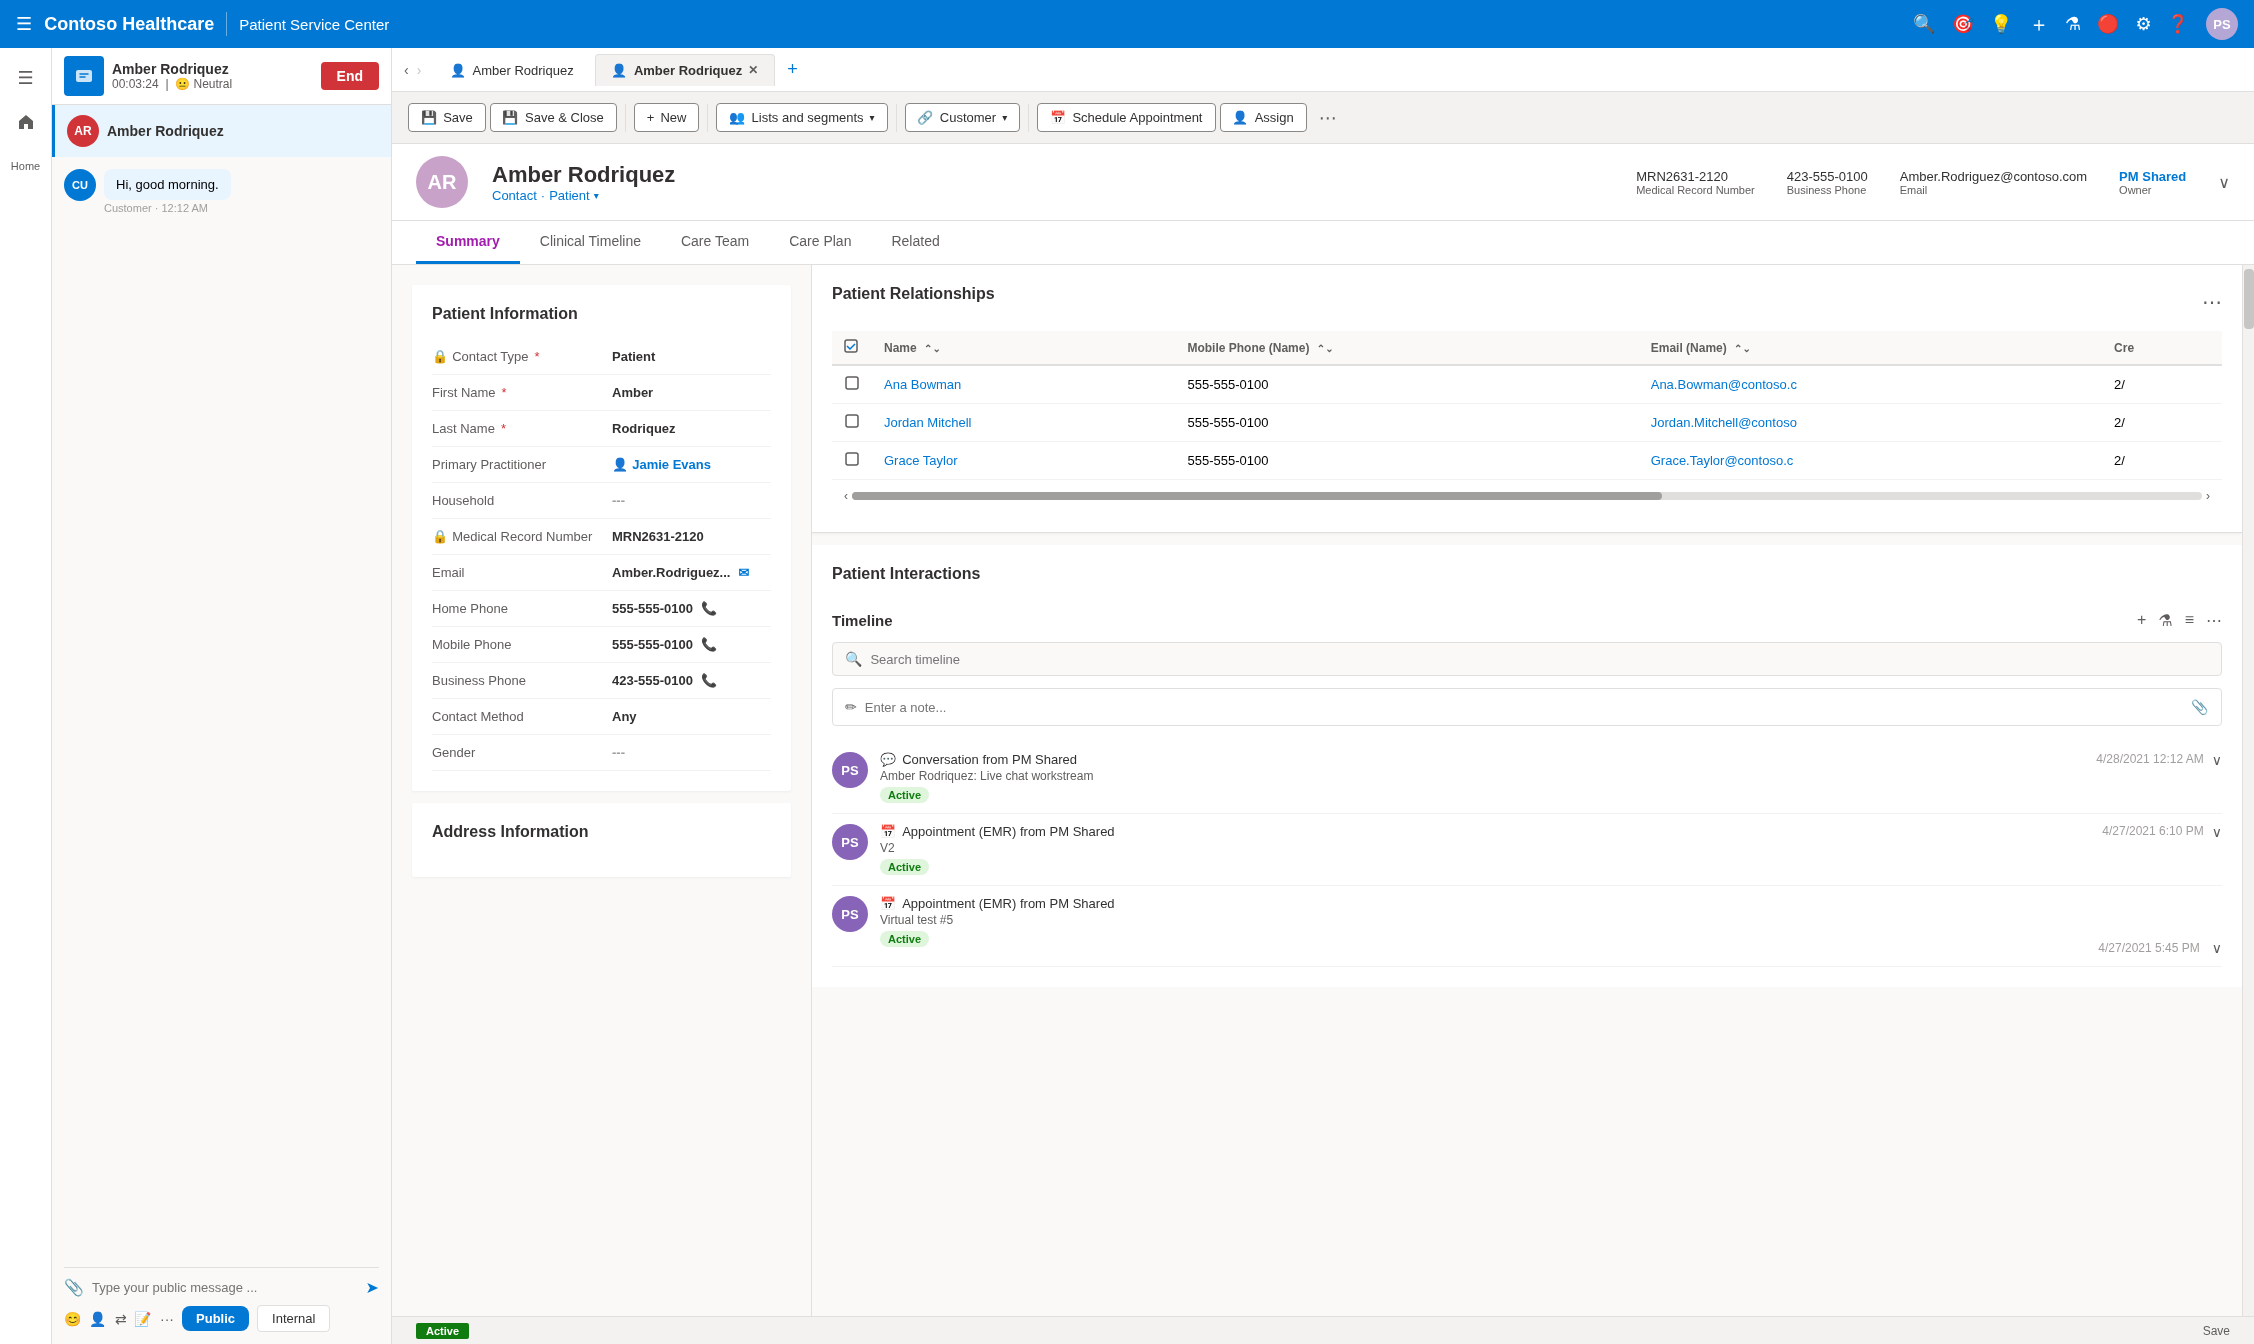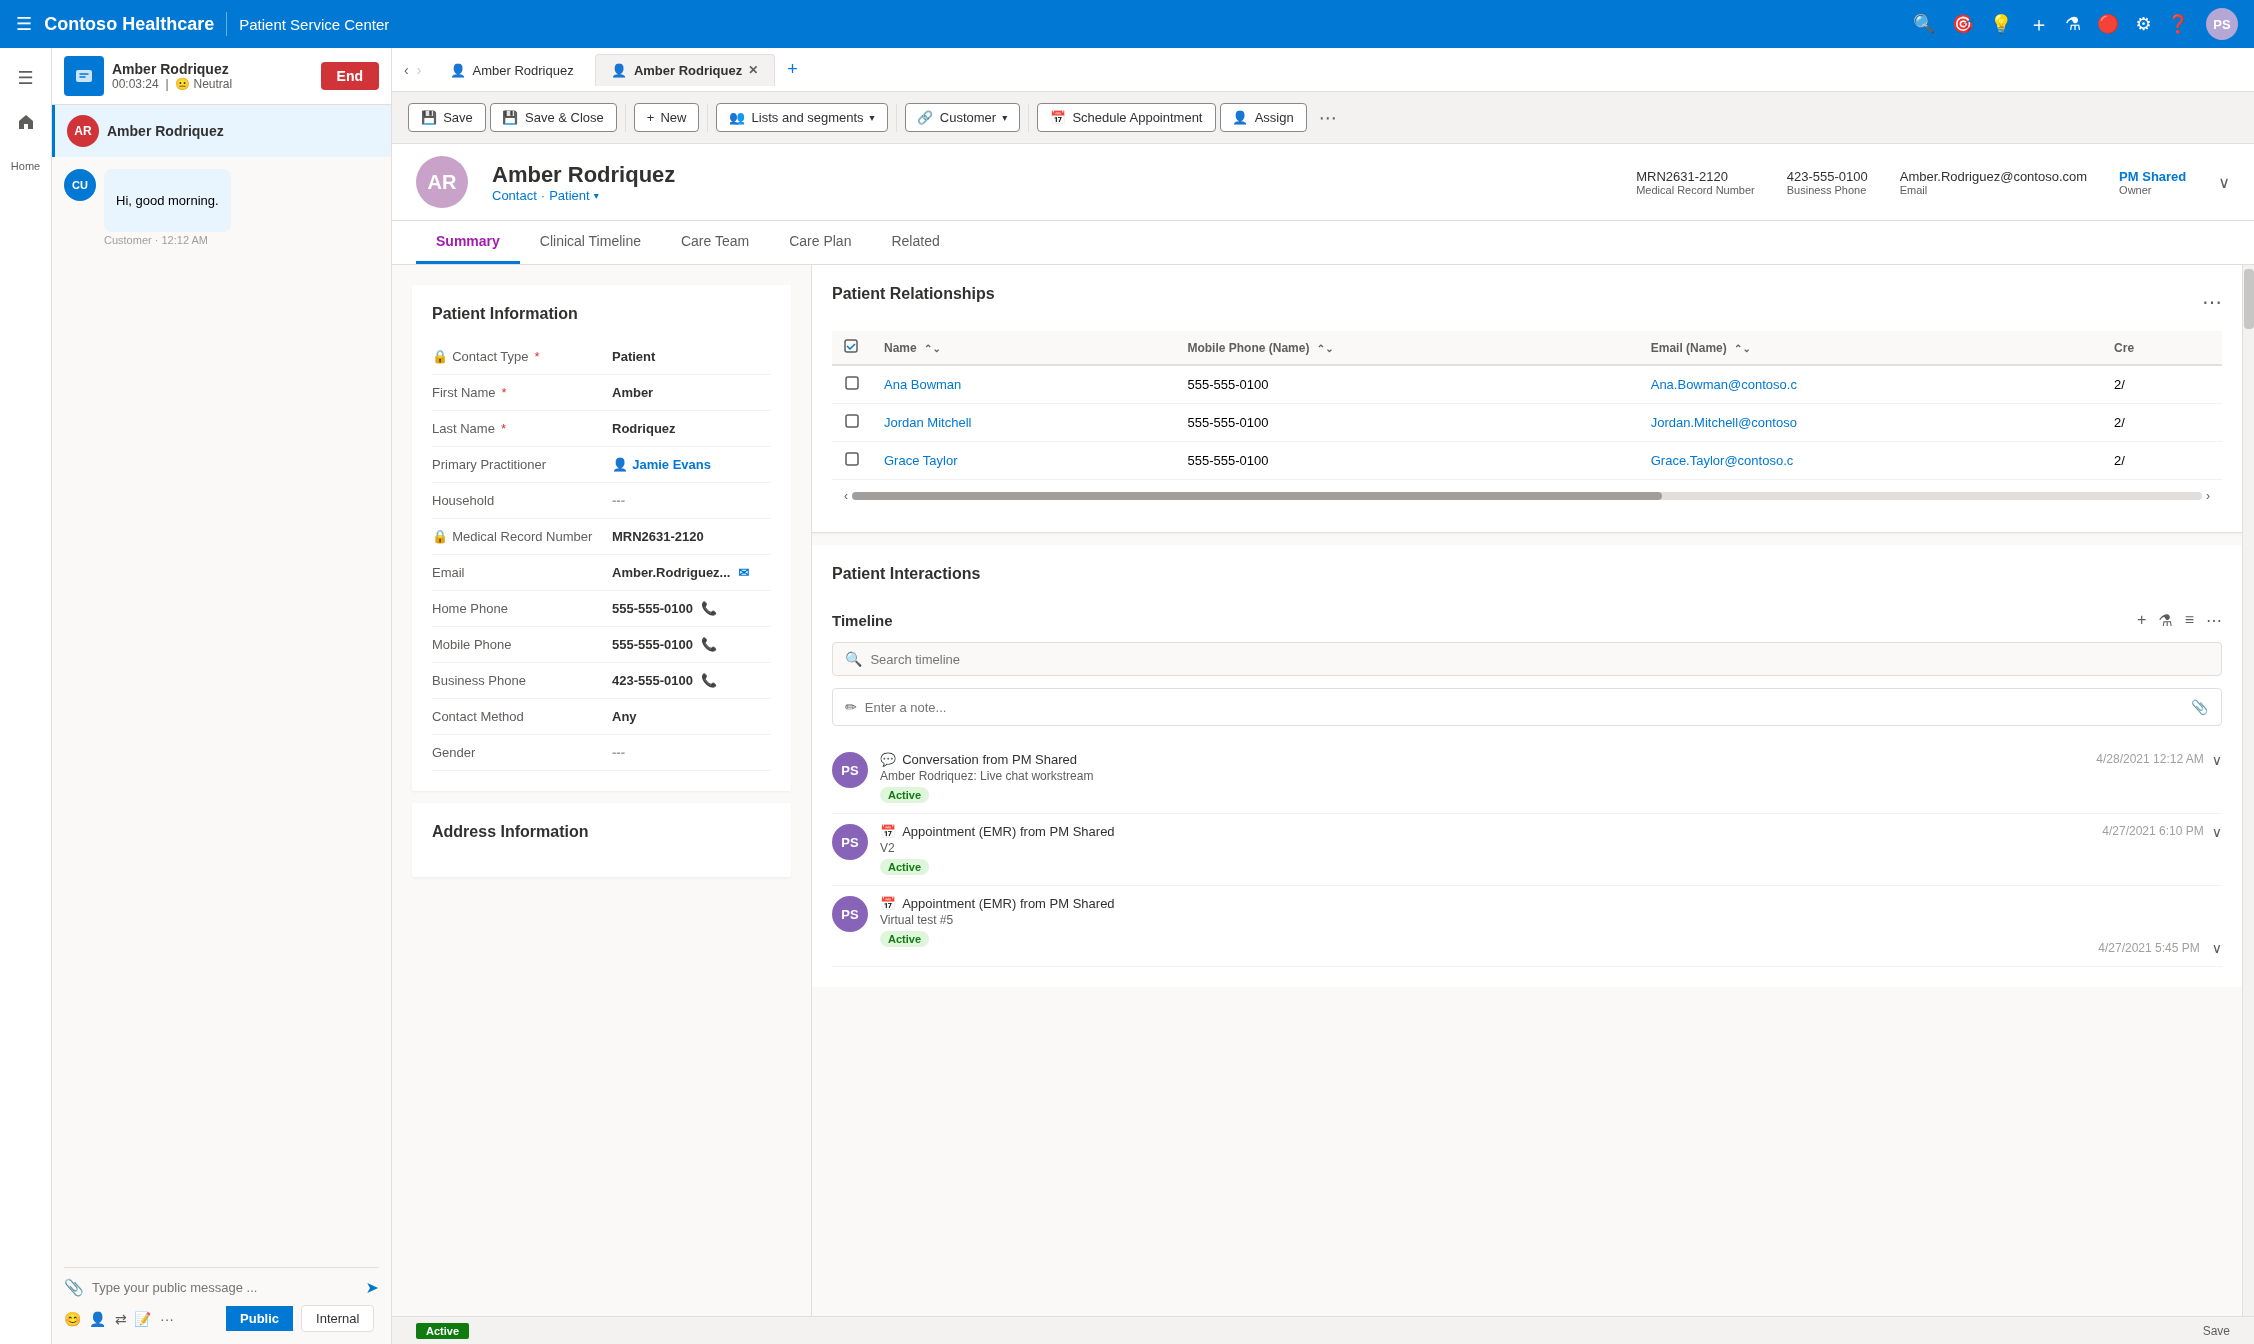--- a/index.html
+++ b/index.html
@@ -36,27 +36,27 @@
     .session-time { font-size: 12px; color: #605e5c; }
     .btn-end { background: #d13438; color: white; border: none; padding: 6px 16px; border-radius: 4px; font-size: 14px; font-weight: 600; cursor: pointer; margin-left: auto; }
     .active-user { display: flex; align-items: center; gap: 8px; padding: 10px 12px; background: #e8f4fe; border-left: 3px solid #0078d4; }
     .user-avatar-sm { width: 32px; height: 32px; border-radius: 50%; display: flex; align-items: center; justify-content: center; font-size: 12px; font-weight: 600; color: white; }
     .user-name-sm { font-size: 14px; font-weight: 600; color: #323130; }
 
     
     .chat-area { flex: 1; display: flex; flex-direction: column; padding: 12px; background: #faf9f8; }
     .chat-messages { flex: 1; overflow-y: auto; }
     .chat-message { display: flex; align-items: flex-start; gap: 8px; margin-bottom: 12px; }
-    .chat-bubble { background: #e8f4fe; border-radius: 8px; padding: 24px 12px; max-width: 240px; font-size: 13px; }
+    .chat-bubble { background: #e8f4fe; border-radius: 8px; padding: 8px 12px; max-width: 240px; font-size: 13px; }
     .chat-meta { font-size: 11px; color: #a19f9d; margin-top: 2px; }
     .chat-input-area { border-top: 1px solid #e1dfdd; padding-top: 8px; }
     .chat-input { width: 100%; border: none; background: transparent; font-size: 13px; color: #8b5cf6; outline: none; padding: 4px 0; }
     .chat-input-row { display: flex; align-items: center; gap: 8px; }
     .chat-bottom-bar { display: flex; align-items: center; gap: 8px; padding-top: 6px; }
-    .btn-public { background: #0078d4; color: white; border: none; padding: 5px 14px; border-radius: 0; font-size: 13px; font-weight: 600; cursor: pointer; margin-left: 44px; }
+    .btn-public { background: #0078d4; color: white; border: none; padding: 5px 14px; border-radius: 8px; font-size: 13px; font-weight: 600; cursor: pointer; }
     .btn-internal { background: white; color: #323130; border: 1px solid #e1dfdd; padding: 5px 14px; border-radius: 4px; font-size: 13px; cursor: pointer; }
 
     
     .main-content { flex: 1; display: flex; flex-direction: column; overflow: hidden; }
 
     
     .tab-bar { background: #fff; border-bottom: 1px solid #e1dfdd; display: flex; align-items: center; padding: 0 12px; height: 44px; gap: 4px; }
     .tab { display: flex; align-items: center; gap: 6px; padding: 8px 16px; border-radius: 4px 4px 0 0; font-size: 13px; color: #323130; cursor: pointer; border: 1px solid transparent; border-bottom: none; }
     .tab.active { background: #f3f2f1; border-color: #e1dfdd; font-weight: 600; }
     .tab-close { font-size: 12px; color: #605e5c; cursor: pointer; }

